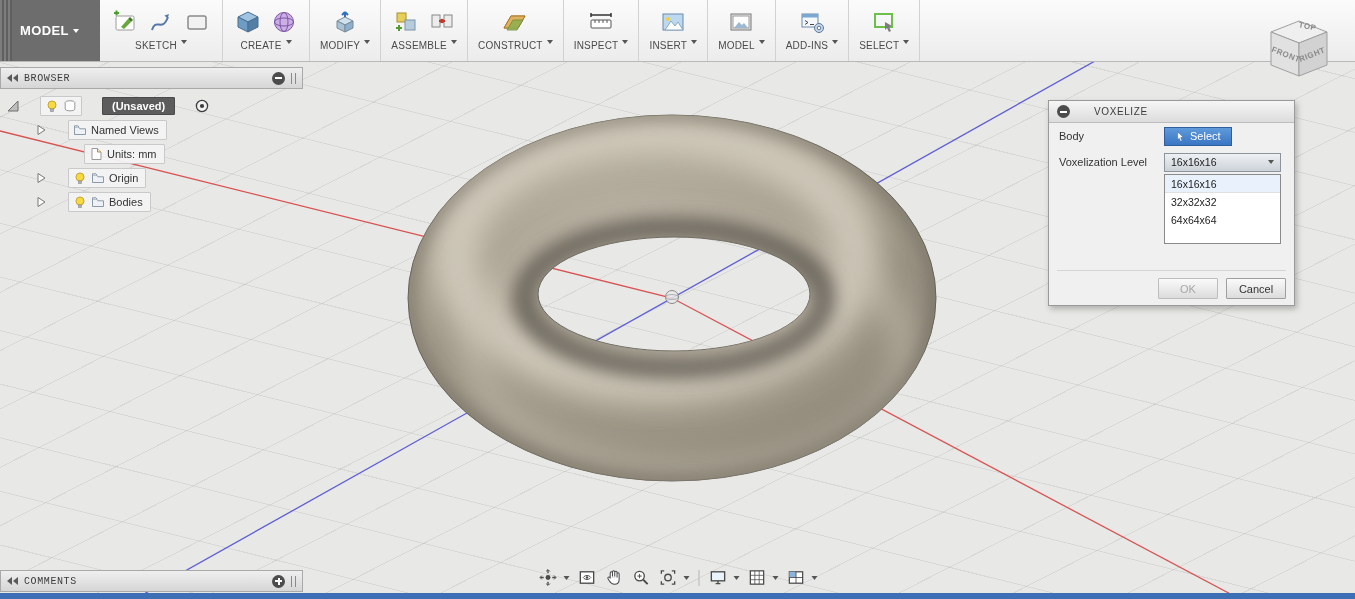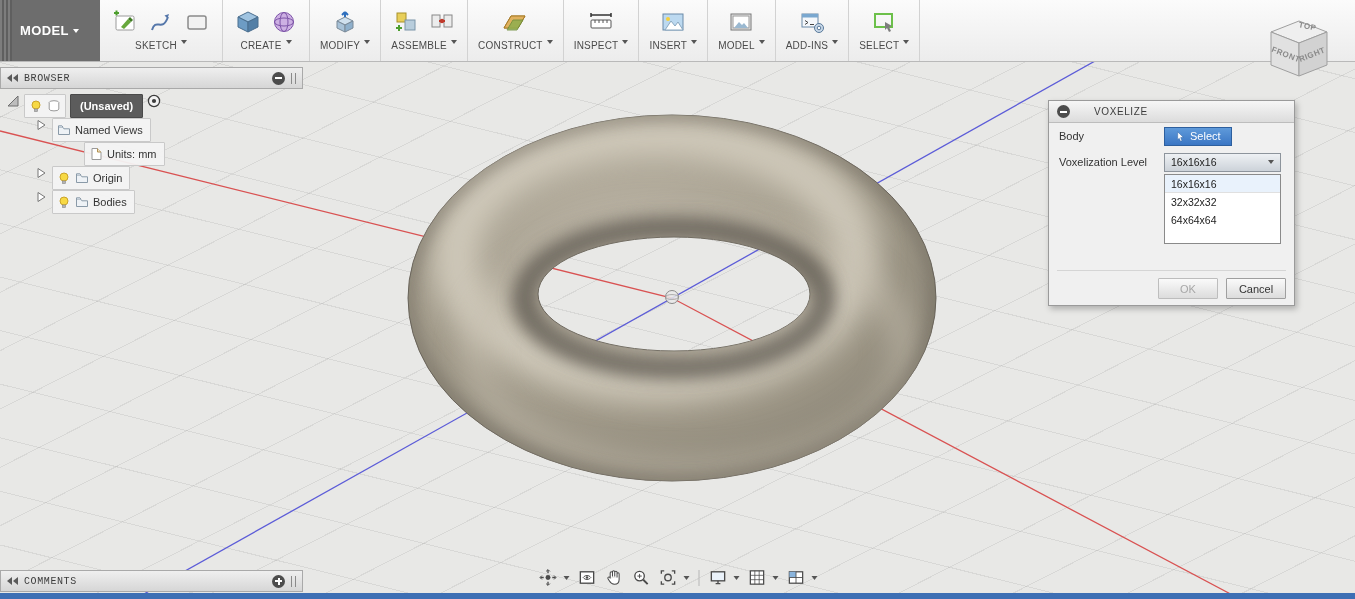--- a/index.html
+++ b/index.html
@@ -54,21 +54,21 @@
   .circle-btn .plus { position:relative; width:7px; height:7px; }
   .circle-btn .plus:before { content:""; position:absolute; left:0; top:2.5px; width:7px; height:2px; background:#fff; }
   .circle-btn .plus:after  { content:""; position:absolute; left:2.5px; top:0; width:2px; height:7px; background:#fff; }
   .grip { width:5px; height:11px; border-left:1px solid #8a8a8a; border-right:1px solid #8a8a8a; cursor:pointer; }
 
   .browser { position:absolute; left:0; top:67px; width:303px; z-index:6; }
   .comments { position:absolute; left:0; bottom:7px; width:303px; z-index:6; }
 
   
   .tree { padding-top:5px; font-size:11px; color:#333; }
-  .tree-row { display:flex; height:24px; gap:4px; cursor:default; }
+  .tree-row { display:flex; align-items:center; height:24px; gap:20px; cursor:default; }
   .t-icon { width:14px; height:14px; flex:none; }
   .pill { display:flex; align-items:center; gap:4px; background:rgba(243,243,243,0.95);
     border:1px solid #c9c9c9; padding:2px 7px 2px 4px; border-radius:1px; }
   .pill.dark { background:#5c5c5c; border-color:#4a4a4a; color:#fff; font-weight:bold; padding:2px 9px; }
 
   
   .dialog { position:absolute; left:1048px; top:100px; width:247px; height:206px;
     background:#f0f0f0; border:1px solid #9a9a9a; box-shadow:2px 3px 6px rgba(0,0,0,0.25); z-index:7; }
   .dialog-header { height:22px; background:linear-gradient(#f6f6f6,#dcdcdc);
     border-bottom:1px solid #bdbdbd; display:flex; align-items:center; gap:24px; padding:0 8px;

